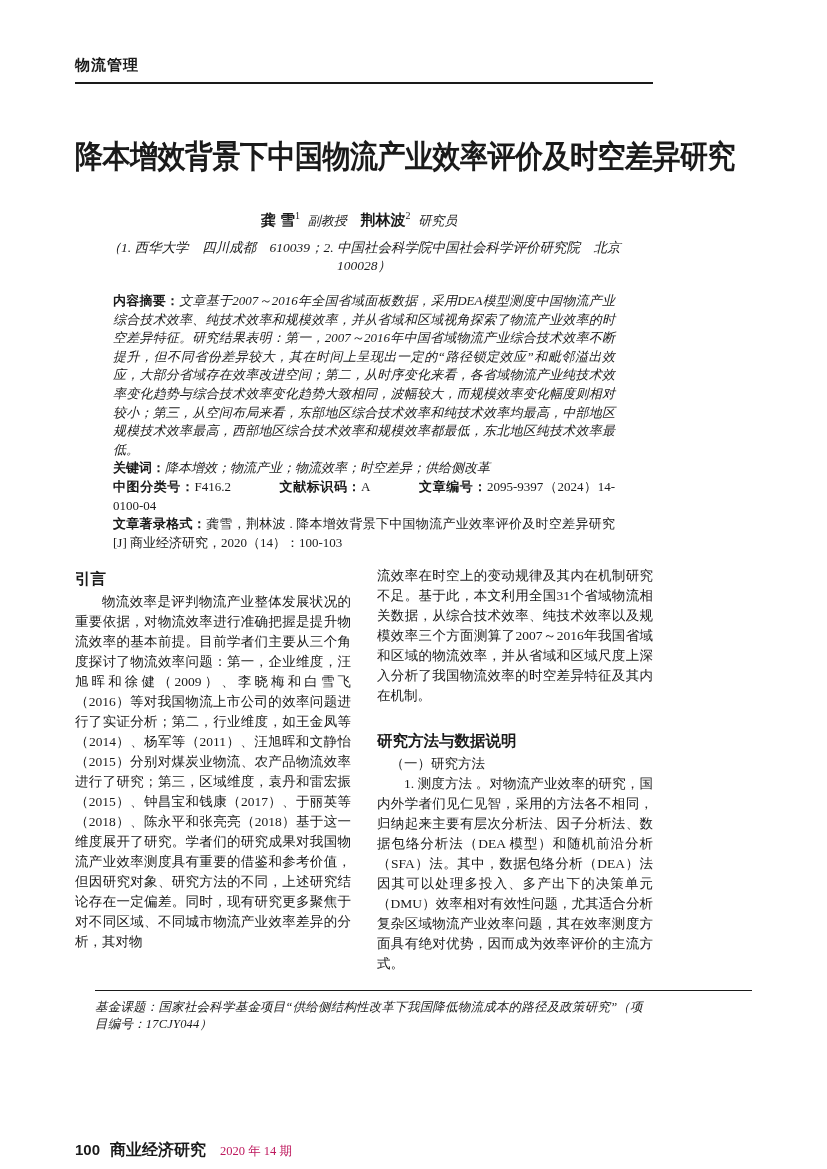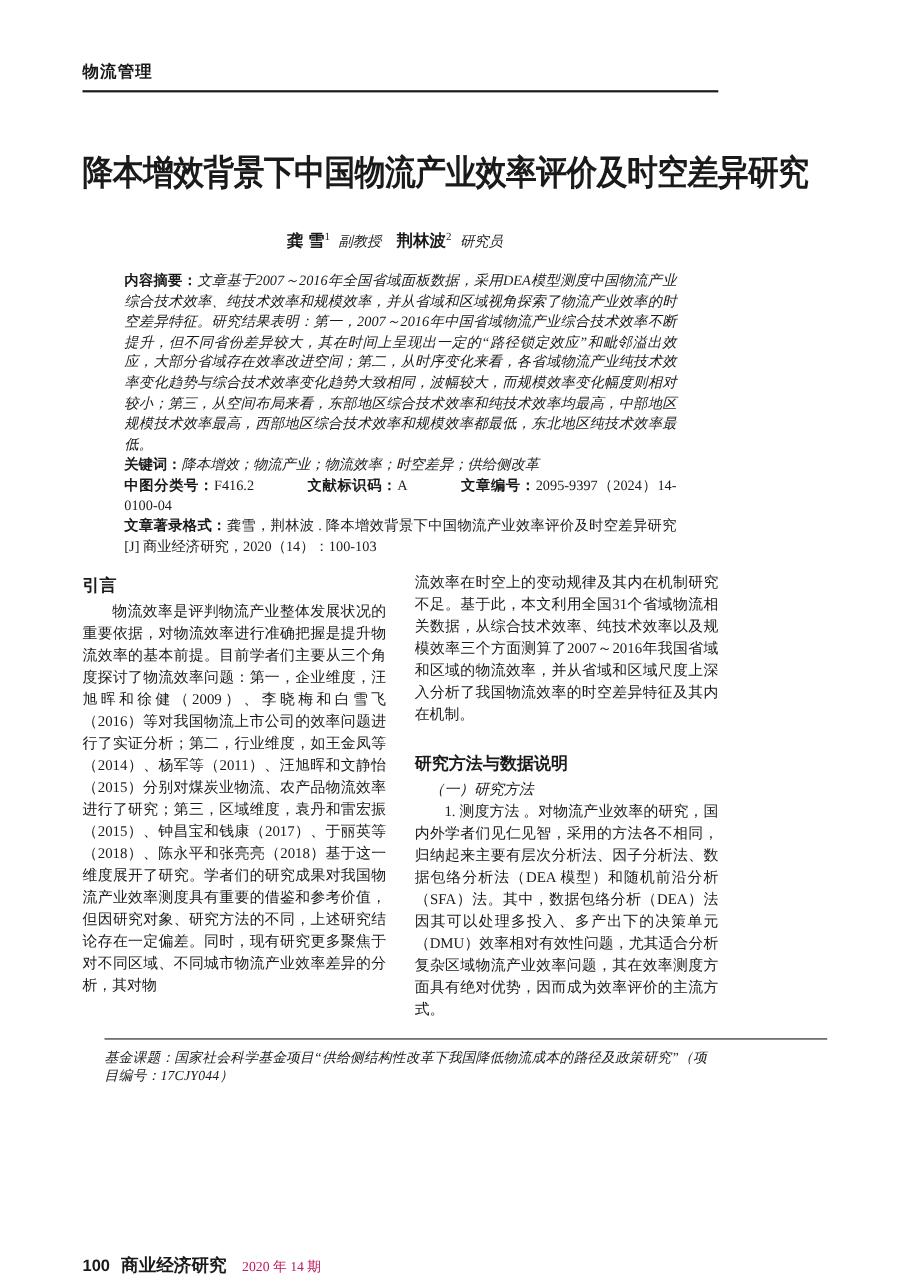--- a/index.html
+++ b/index.html
@@ -45,21 +45,21 @@
   
   .columns { display: flex; gap: 26px; margin-top: 14px; }
   .col { width: 325.5px; font-size: 13.5px; line-height: 20px; }
   .col p { text-align: justify; }
   .col p.indent { text-indent: 2em; }
   .col h2 {
     font-family: "Liberation Sans", "DejaVu Sans", sans-serif;
     font-weight: 700; font-size: 15.5px; line-height: 26px;
   }
   .col h2.mt { margin-top: 22px; }
-  .subheading { font-style: italic; text-indent: 1em; }
+  .subheading { text-indent: 1em; }
 
   
   .footnote-rule { border: none; border-top: 1.5px solid #1a1a1a; margin: 16px 0 0 20px; width: 657px; }
   .footnote { margin: 8px 0 0 20px; font-size: 12.5px; font-style: italic; letter-spacing: 0.2px; }
 
   
   .page-footer { position: absolute; left: 75px; top: 1140px; display: flex; align-items: baseline; }
   .page-number { font-family: "Liberation Sans", "DejaVu Sans", sans-serif; font-weight: 700; font-size: 15px; }
   .journal-name { font-family: Liberation Sans, sans-serif; font-weight: 700; font-size: 16px; margin-left: 10px; }
   .issue { font-size: 12.5px; color: #be185d; margin-left: 14px; }
@@ -74,20 +74,21 @@
 
   <h1 class="title">降本增效背景下中国物流产业效率评价及时空差异研究</h1>
 
   <div class="authors">
     <span class="author-name">龚 雪</span><span class="author-sup">1</span>
     <span class="author-role">副教授</span>
     <span class="author-name">荆林波</span><span class="author-sup">2</span>
     <span class="author-role">研究员</span>
   </div>
 
+  <div class="affiliation">（1. 西华大学　四川成都　610039；2. 中国社会科学院中国社会科学评价研究院　北京　100028）</div>
 
   <section class="meta">
     <p class="abstract"><span class="label">内容摘要：</span><span class="kai">文章基于2007～2016年全国省域面板数据，采用DEA模型测度中国物流产业综合技术效率、纯技术效率和规模效率，并从省域和区域视角探索了物流产业效率的时空差异特征。研究结果表明：第一，2007～2016年中国省域物流产业综合技术效率不断提升，但不同省份差异较大，其在时间上呈现出一定的“路径锁定效应”和毗邻溢出效应，大部分省域存在效率改进空间；第二，从时序变化来看，各省域物流产业纯技术效率变化趋势与综合技术效率变化趋势大致相同，波幅较大，而规模效率变化幅度则相对较小；第三，从空间布局来看，东部地区综合技术效率和纯技术效率均最高，中部地区规模技术效率最高，西部地区综合技术效率和规模效率都最低，东北地区纯技术效率最低。</span></p>
     <p class="keywords"><span class="label">关键词：</span><span class="kai">降本增效；物流产业；物流效率；时空差异；供给侧改革</span></p>
     <p class="clc-line"><span class="label">中图分类号：</span><span>F416.2</span><span class="label gap">文献标识码：</span><span>A</span><span class="label gap">文章编号：</span><span>2095-9397（2024）14-0100-04</span></p>
     <p class="citation"><span class="label">文章著录格式：</span><span>龚雪，荆林波 . 降本增效背景下中国物流产业效率评价及时空差异研究 [J] 商业经济研究，2020（14）：100-103</span></p>
   </section>
 
   <section class="columns">
     <div class="col">

